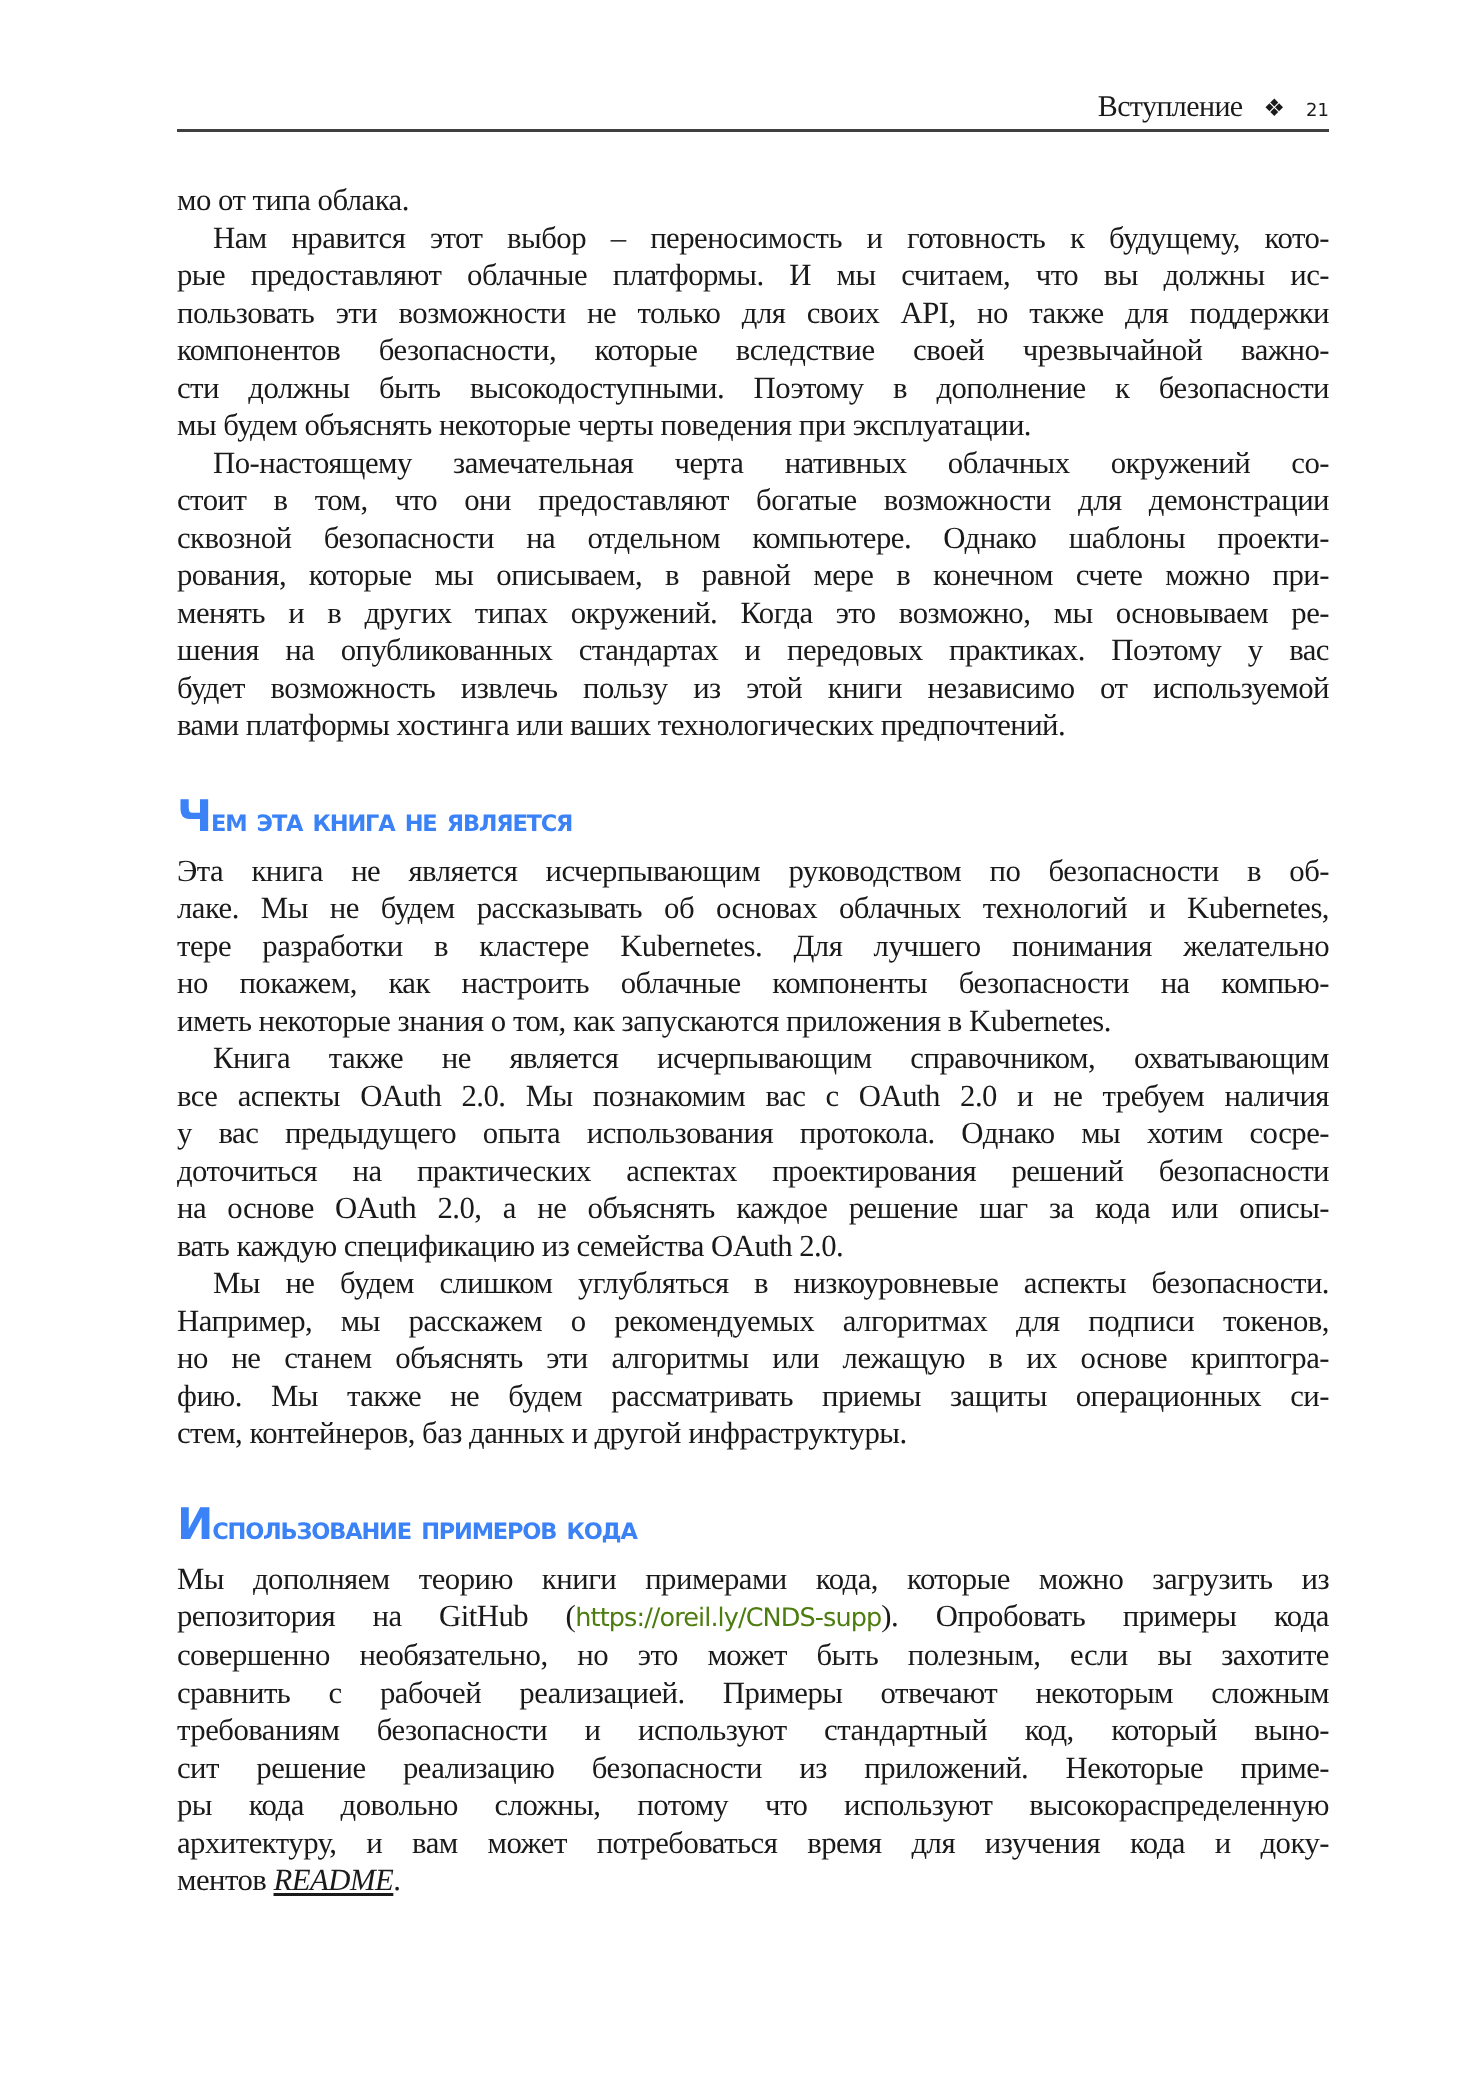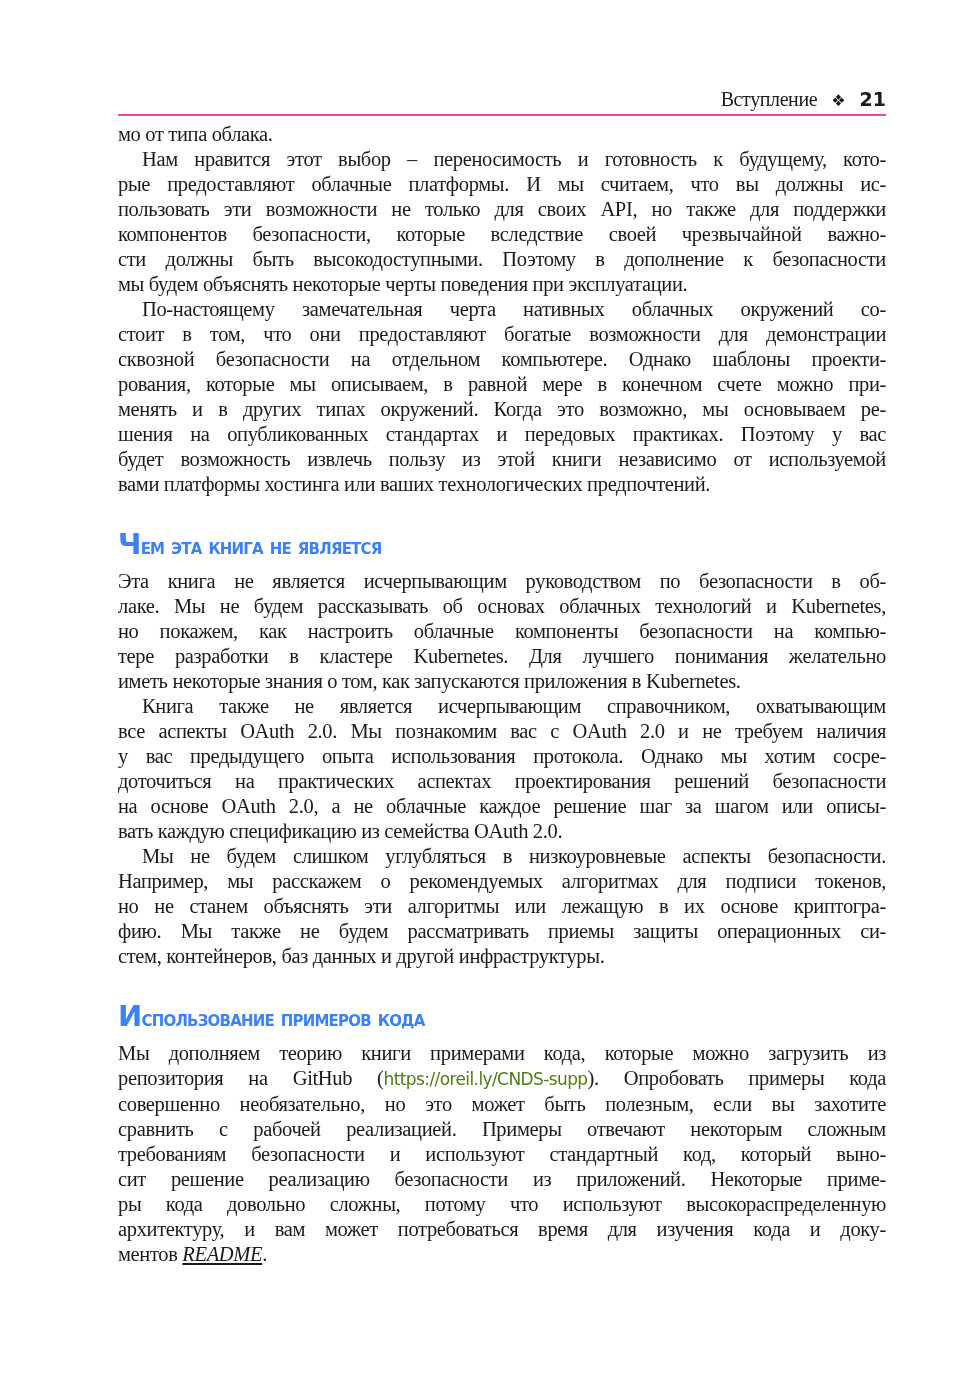--- a/index.html
+++ b/index.html
@@ -1,25 +1,25 @@
 <!DOCTYPE html>
 <html><head>
 <meta charset="utf-8">
 <style>
   html, body { margin: 0; padding: 0; background: #ffffff; }
   body { width: 974px; height: 1388px; position: relative; overflow: hidden; color: #1a1a1a; }
   .header {
-    position: absolute; left: 118px; top: 86px; width: 768px; height: 28px;
-    border-bottom: 2px solid #ec4899;
+    position: absolute; left: 118px; top: 58px; width: 768px; height: 28px;
+    border-bottom: 2px solid #404040;
     font-family: "Liberation Serif", serif; font-size: 20px;
   }
   .header .right { position: absolute; right: 0; top: 2px; display: flex; align-items: baseline; gap: 14px; }
   .header .running { letter-spacing: -0.4px; }
   .header .orn { font-family: "DejaVu Sans", sans-serif; font-size: 16px; }
-  .header .pnum { font-family: "DejaVu Sans", sans-serif; font-weight: bold; font-size: 19px; }
+  .header .pnum { font-family: "DejaVu Sans", sans-serif; font-weight: normal; font-size: 12px; }
   .content { position: absolute; left: 118px; top: 122px; width: 768px; }
   .p {
     font-family: "Liberation Serif", serif; font-size: 20.5px; line-height: 25px;
     margin: 0; text-align: justify; text-align-last: left;
   }
   .p .ln { display: block; text-align: justify; text-align-last: justify; white-space: nowrap; letter-spacing: -0.35px; word-spacing: 0px; }
   .p .ln.last { text-align-last: left; }
   .p.indent .ln.first { text-indent: 24px; }
   .h2 {
     font-family: "DejaVu Sans", sans-serif; font-weight: bold; font-size: 22px;
@@ -64,31 +64,31 @@
     <span class="ln">шения на опубликованных стандартах и передовых практиках. Поэтому у вас</span>
     <span class="ln">будет возможность извлечь пользу из этой книги независимо от используемой</span>
     <span class="ln last">вами платформы хостинга или ваших технологических предпочтений.</span>
   </p>
 
   <h2 class="h2" style="margin-top:30px;margin-bottom:8px;"><span class="cap">Ч</span><span>ем эта книга не является</span></h2>
 
   <p class="p">
     <span class="ln">Эта книга не является исчерпывающим руководством по безопасности в об-</span>
     <span class="ln">лаке. Мы не будем рассказывать об основах облачных технологий и Kubernetes,</span>
+    <span class="ln">тере разработки в кластере Kubernetes. Для лучшего понимания желательно</span>
     <span class="ln">но покажем, как настроить облачные компоненты безопасности на компью-</span>
-    <span class="ln">тере разработки в кластере Kubernetes. Для лучшего понимания желательно</span>
     <span class="ln last">иметь некоторые знания о том, как запускаются приложения в Kubernetes.</span>
   </p>
 
   <p class="p indent">
     <span class="ln first">Книга также не является исчерпывающим справочником, охватывающим</span>
     <span class="ln">все аспекты OAuth 2.0. Мы познакомим вас с OAuth 2.0 и не требуем наличия</span>
     <span class="ln">у вас предыдущего опыта использования протокола. Однако мы хотим сосре-</span>
     <span class="ln">доточиться на практических аспектах проектирования решений безопасности</span>
-    <span class="ln">на основе OAuth 2.0, а не облачные каждое решение шаг за шагом или описы-</span>
+    <span class="ln">на основе OAuth 2.0, а не объяснять каждое решение шаг за кода или описы-</span>
     <span class="ln last">вать каждую спецификацию из семейства OAuth 2.0.</span>
   </p>
 
   <p class="p indent">
     <span class="ln first">Мы не будем слишком углубляться в низкоуровневые аспекты безопасности.</span>
     <span class="ln">Например, мы расскажем о рекомендуемых алгоритмах для подписи токенов,</span>
     <span class="ln">но не станем объяснять эти алгоритмы или лежащую в их основе криптогра-</span>
     <span class="ln">фию. Мы также не будем рассматривать приемы защиты операционных си-</span>
     <span class="ln last">стем, контейнеров, баз данных и другой инфраструктуры.</span>
   </p>

